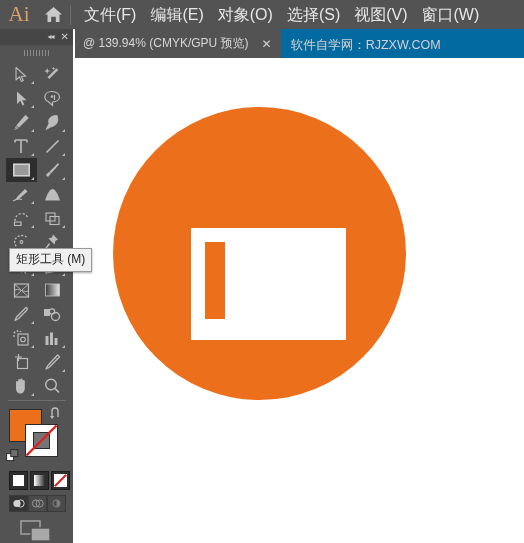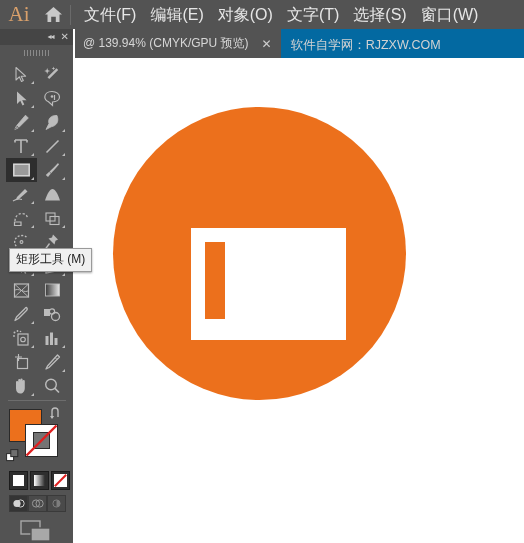--- a/index.html
+++ b/index.html
@@ -329,22 +329,22 @@
     <div id="ai-logo" style="color: rgb(217, 160, 107);">Ai</div>
     <div id="home-btn">
       <svg width="19" height="17" viewBox="0 0 19 17">
         <path d="M9.5 1 L18 8.5 L15.5 8.5 L15.5 16 L11.8 16 L11.8 10.8 L7.2 10.8 L7.2 16 L3.5 16 L3.5 8.5 L1 8.5 Z" fill="#c9c9c9"></path>
       </svg>
     </div>
     <div class="vdiv"></div>
     <div class="menu-item">文件(F)</div>
     <div class="menu-item">编辑(E)</div>
     <div class="menu-item">对象(O)</div>
-    <div class="menu-item">文字(T)</div>
     <div class="menu-item">选择(S)</div>
+    <div class="menu-item">视图(V)</div>
     <div class="menu-item">窗口(W)</div>
   </div>
 
   <div id="tabbar">
     <div class="doc-tab">
       <span class="tab-label">@ 139.94% (CMYK/GPU 预览)</span>
       <span class="tab-close">✕</span>
     </div>
     <div id="watermark-tab">软件自学网：RJZXW.COM</div>
   </div>

